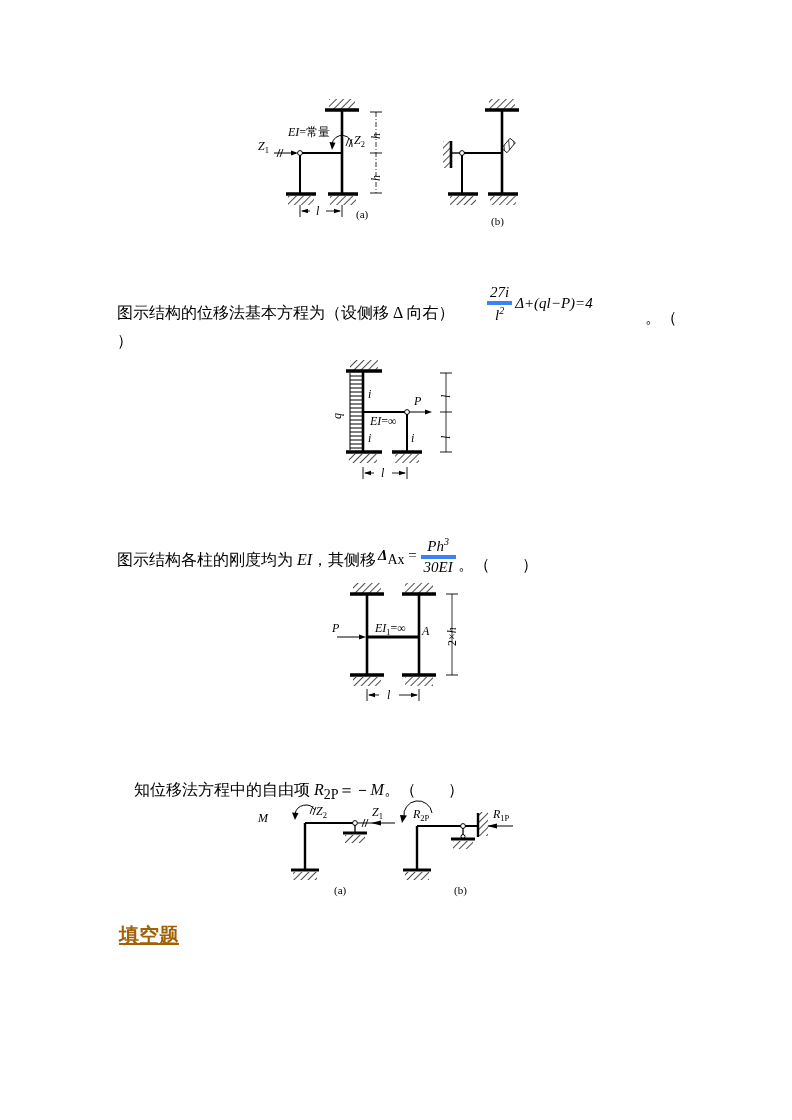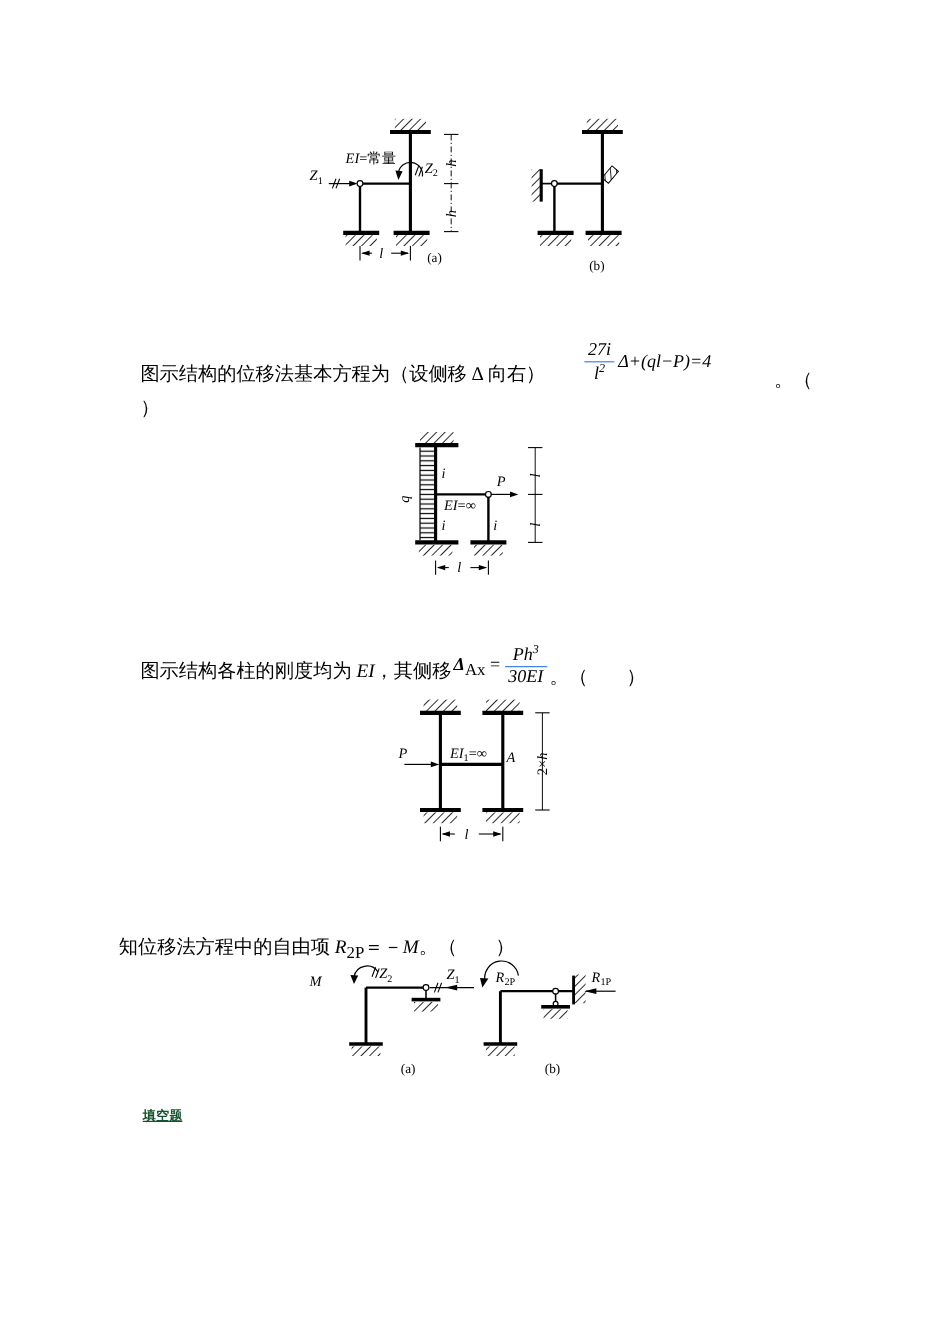--- a/index.html
+++ b/index.html
@@ -4,25 +4,25 @@
 <style>
   html,body{margin:0;padding:0;background:#ffffff;}
   #page{position:relative;width:792px;height:1120px;background:#ffffff;overflow:hidden;
         font-family:"Liberation Serif",serif;color:#000;}
   .t{position:absolute;white-space:nowrap;font-size:16px;line-height:1.25;}
   .it{font-style:italic;}
   sub{font-size:14px;}
   sup{font-size:10px;}
   .formula{position:absolute;white-space:nowrap;font-size:15px;}
   .frac{display:inline-block;vertical-align:middle;text-align:center;}
-  .frac .fn{display:block;border-bottom:1px solid #3b82f6;padding:0 3px;line-height:1.15;}
+  .frac .fn{display:block;border-bottom:4px solid #3b82f6;padding:0 3px;line-height:1.15;}
   .frac .fd{display:block;line-height:1.15;padding:0 3px;}
   .rest{margin-left:3px;}
   .red-head{position:absolute;font-family:"Liberation Sans",sans-serif;font-weight:bold;
-            font-size:11px;color:#14532d;text-decoration:underline;}
+            font-size:20px;color:#a16207;text-decoration:underline;}
   svg{position:absolute;overflow:visible;}
   svg text{font-family:"Liberation Serif",serif;font-size:12px;fill:#000;}
   svg .ss{font-size:8.5px;}
   svg .tag{font-size:11px;}
   .ln{stroke:#000;}
 </style>
 </head>
 <body>
 
 <div id="page">
@@ -210,21 +210,21 @@
       <line class="ln" x1="42" y1="109" x2="42" y2="121" stroke-width="0.9"></line>
       <line class="ln" x1="94" y1="109" x2="94" y2="121" stroke-width="0.9"></line>
       <line class="ln" x1="54" y1="115" x2="44" y2="115" stroke-width="0.9"></line>
       <polygon points="43,115 50,112.8 50,117.2" fill="#000"></polygon>
       <line class="ln" x1="74" y1="115" x2="92" y2="115" stroke-width="0.9"></line>
       <polygon points="93,115 86,112.8 86,117.2" fill="#000"></polygon>
       <text class="it" x="62" y="119">l</text>
     </g>
   </svg>
 
-  <span class="t" style="left:99px;top:780px"><span>知位移法方程中的自由项 </span><span class="it">R</span><sub>2P</sub><span>＝－</span><span class="it">M</span><span>。（　　）</span></span>
+  <span class="t" style="left:134px;top:780px"><span>知位移法方程中的自由项 </span><span class="it">R</span><sub>2P</sub><span>＝－</span><span class="it">M</span><span>。（　　）</span></span>
 
   <svg style="left:255px;top:805px" width="280" height="95" viewBox="0 0 280 95">
     <defs>
       <pattern id="h4" width="5" height="5" patternUnits="userSpaceOnUse" patternTransform="rotate(45)">
         <line x1="0" y1="0" x2="0" y2="5" stroke="#000" stroke-width="1.4"></line>
       </pattern>
     </defs>
 
     <g>
       <line class="ln" x1="50" y1="18" x2="50" y2="65" stroke-width="2.4"></line>

